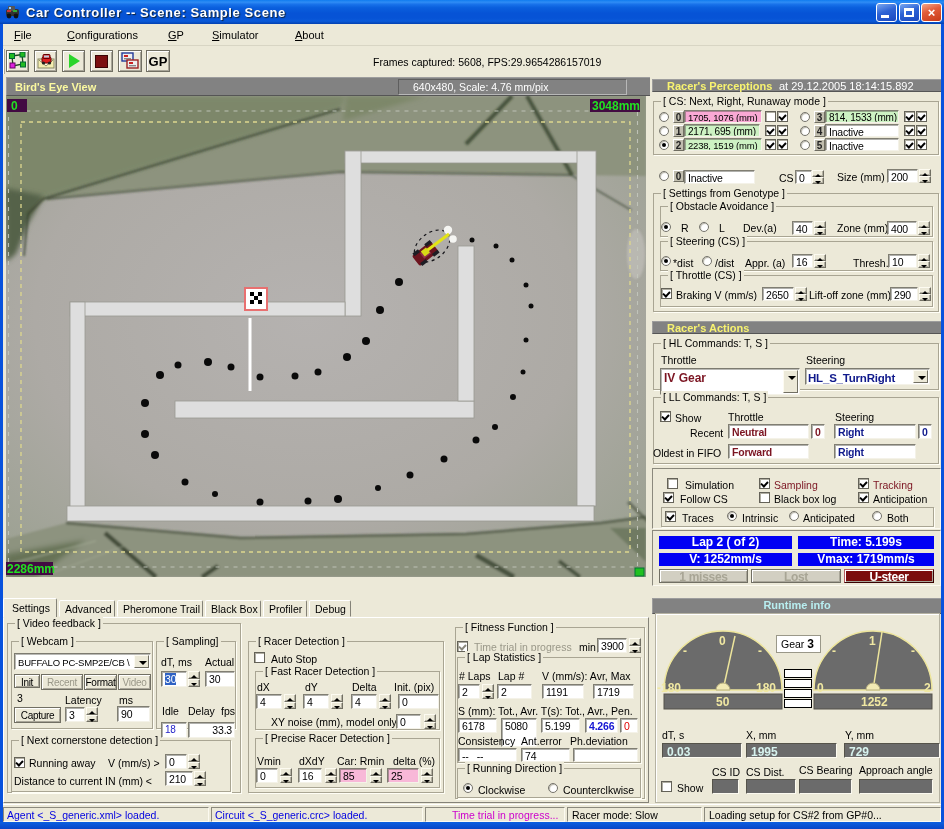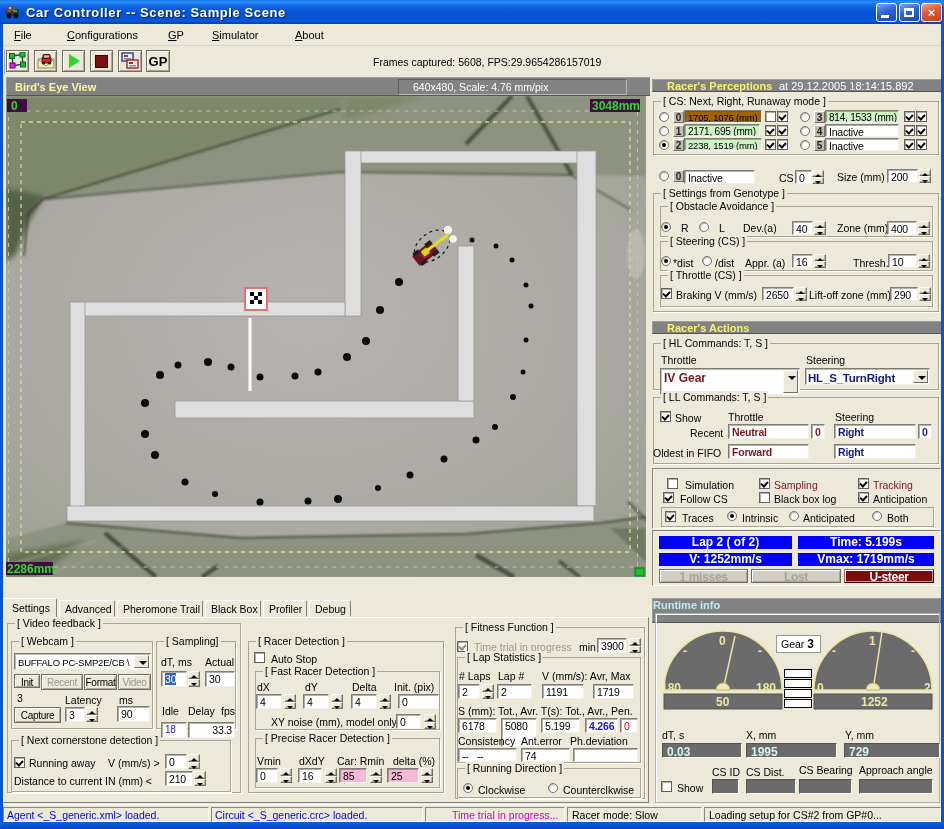--- a/index.html
+++ b/index.html
@@ -256,21 +256,21 @@
 <div class="hdr" style="left:652px;top:79px;width:289px;height:13px">
       <span style="position:absolute;left:14px;top:0;color:#f8f370">Racer's Perceptions</span>
       <span style="position:absolute;left:126px;top:0;color:#fff;font-weight:normal">at 29.12.2005 18:14:15.892</span>
     </div>
 <div class="g" style="left:653px;top:101px;width:286px;height:54px">
       <i>[ CS: Next, Right, Runaway mode ]</i>
     </div>
 
 <div class="rb" style="left:659px;top:112px"></div>
     <div class="numb" style="left:673px;top:111px">0</div>
-<div class="f" style="left:684px;top:110px;width:78px;height:13px;background:#a16207;font-size:9.5px">1705, 1076 (mm)</div>
+<div class="f" style="left:684px;top:110px;width:78px;height:13px;background:#f9a8d4;font-size:9.5px">1705, 1076 (mm)</div>
 <div class="cb" style="left:765px;top:111px"></div>
     <div class="cb on" style="left:777px;top:111px"></div>
 <div class="rb" style="left:800px;top:112px"></div>
     <div class="numb" style="left:814px;top:111px">3</div>
 <div class="f" style="left:825px;top:110px;width:74px;height:13px;background:#cdf2c3;font-size:10px">814, 1533 (mm)</div>
 <div class="cb on" style="left:904px;top:111px"></div>
     <div class="cb on" style="left:916px;top:111px"></div>
 <div class="rb" style="left:659px;top:126px"></div>
     <div class="numb" style="left:673px;top:125px">1</div>
 <div class="f" style="left:684px;top:124px;width:76px;height:13px;background:#cdf2c3;font-size:10px">2171, 695 (mm)</div>
@@ -423,21 +423,21 @@
 
 <div class="sunk" style="left:652px;top:530px;width:289px;height:56px;background:#ece9d8"></div>
 <div class="ab" style="left:659px;top:536px;width:133px;height:13px;background:#0000f4;color:#fff;font:bold 12px/13px 'Liberation Sans',sans-serif;text-align:center">Lap 2 ( of 2)</div>
 <div class="ab" style="left:798px;top:536px;width:136px;height:13px;background:#0000f4;color:#fff;font:bold 12px/13px 'Liberation Sans',sans-serif;text-align:center">Time: 5.199s</div>
 <div class="ab" style="left:659px;top:553px;width:133px;height:13px;background:#0000f4;color:#fff;font:bold 12px/13px 'Liberation Sans',sans-serif;text-align:center">V: 1252mm/s</div>
 <div class="ab" style="left:798px;top:553px;width:136px;height:13px;background:#0000f4;color:#fff;font:bold 12px/13px 'Liberation Sans',sans-serif;text-align:center">Vmax: 1719mm/s</div>
 <div class="btn" style="left:659px;top:569px;width:89px;height:14px;font:bold 12px/9px 'Liberation Sans',sans-serif;color:#a8a595;background:#d2cfc2">1 misses</div>
 <div class="btn" style="left:751px;top:569px;width:90px;height:14px;font:bold 12px/9px 'Liberation Sans',sans-serif;color:#a8a595;background:#d2cfc2">Lost</div>
 <div class="btn" style="left:844px;top:569px;width:90px;height:14px;font:bold 12px/9px 'Liberation Sans',sans-serif;color:#fff;background:#7b0c0c;border-color:#b86060 #3a0202 #3a0202 #b86060">U-steer</div>
 
-<div class="hdr" style="left:652px;top:598px;width:289px;height:25px;"><span style="color:#b8eef0">Runtime info</span></div>
+<div class="hdr" style="left:652px;top:598px;width:289px;height:16px;text-align:center"><span style="color:#b8eef0">Runtime info</span></div>
 <div class="ab" style="left:655px;top:613px;width:285px;height:190px;border:1px solid #b5b2a2;box-shadow:inset 1px 1px 0 #fff"></div>
 <svg class="ab" style="left:655px;top:613px" width="285" height="190" viewBox="0 0 285 190">
   <g font-family="Liberation Sans, sans-serif">
 
   <path d="M 9 77 A 59 59 0 0 1 127 77 L 9 77 Z" fill="#6b6b6b" stroke="#ede59c" stroke-width="1.5"></path>
   <g fill="#f0e8a2" font-size="12" font-weight="bold">
     <text x="2" y="79">-180</text>
           <text x="64" y="32">0</text>
           <text x="101" y="79">180</text>
     <text x="28" y="42">-</text>

